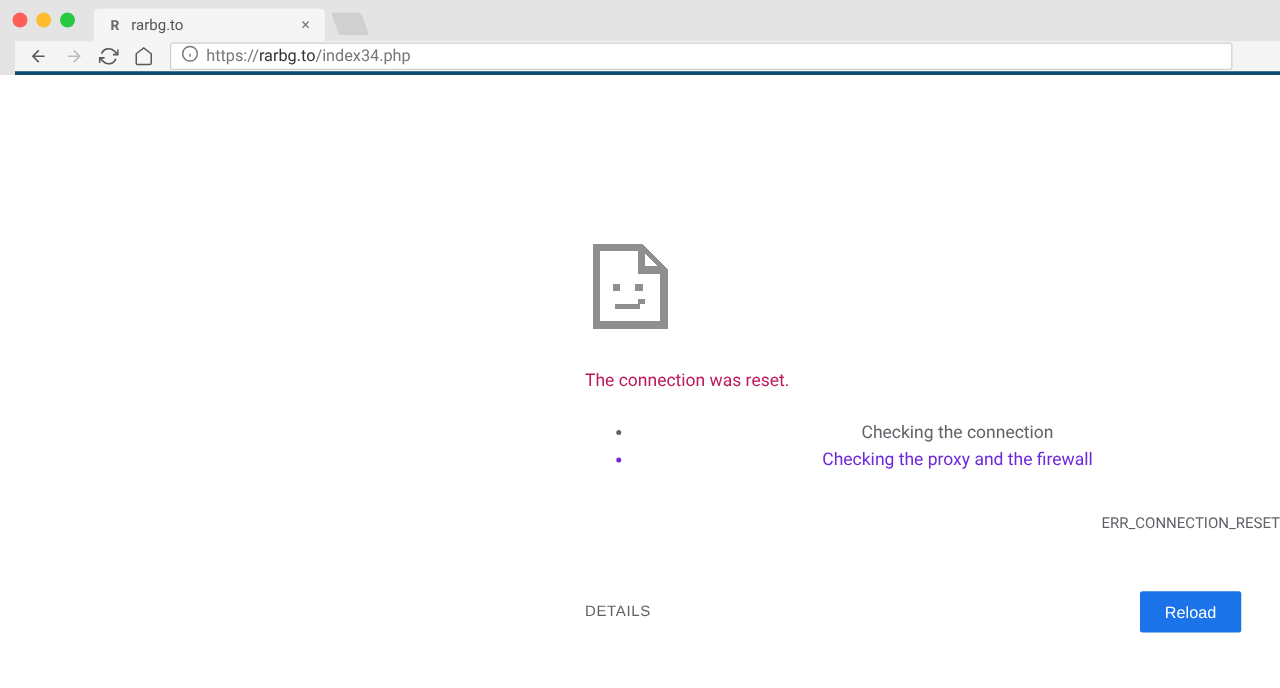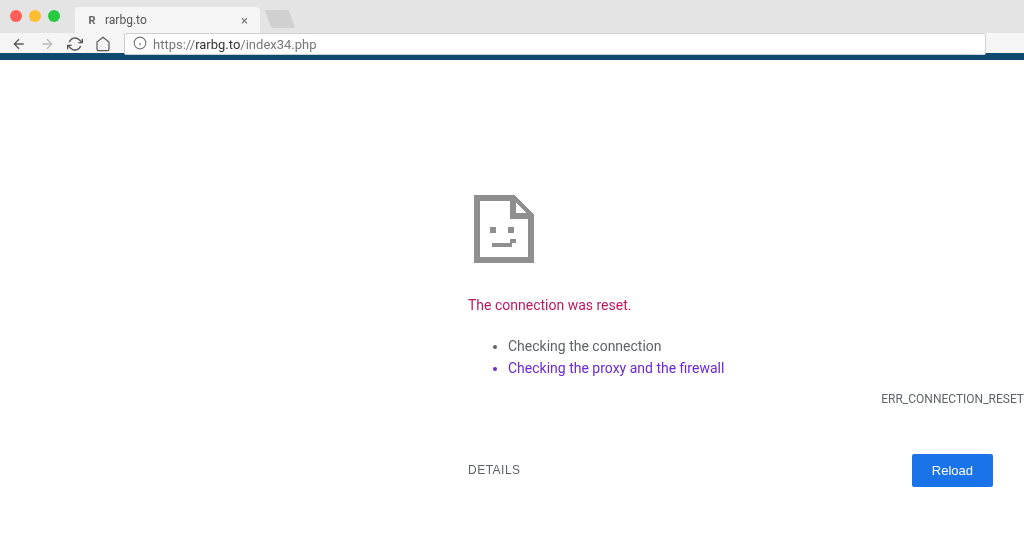--- a/index.html
+++ b/index.html
@@ -85,28 +85,28 @@
       background: #d0d0d0;
       margin-left: 8px;
       transform: skewX(20deg);
       border-radius: 2px;
       align-self: center;
       margin-bottom: 3px;
     }
     .address-bar-row {
       position: absolute;
       top: 33px;
-      left: 0;
+      left: 12px;
       right: 0;
       height: 27px;
       background: #f5f5f5;
       display: flex;
-      align-items: flex-start;
+      align-items: center;
       padding: 0 8px;
-      border-bottom: 7px solid #0c4a6e;
+      border-bottom: 3px solid #0c4a6e;
     }
     .nav-btn {
       width: 22px;
       height: 22px;
       display: flex;
       align-items: center;
       justify-content: center;
       color: #5a5a5a;
       margin-right: 6px;
       cursor: pointer;
@@ -157,21 +157,22 @@
       margin-bottom: 22px;
     }
     .try-label {
       font-size: 14px;
       color: #5f6368;
       margin-bottom: 4px;
     }
     .suggestions {
       list-style: disc;
       padding-left: 40px;
-      margin-bottom: 12px;
+      margin-bottom: 31px;
+      text-align: center;
     }
     .suggestions li {
       font-size: 14px;
       line-height: 1.6;
       color: #5f6368;
     }
     .suggestions li.link {
       color: #6d28d9;
       cursor: pointer;
     }

